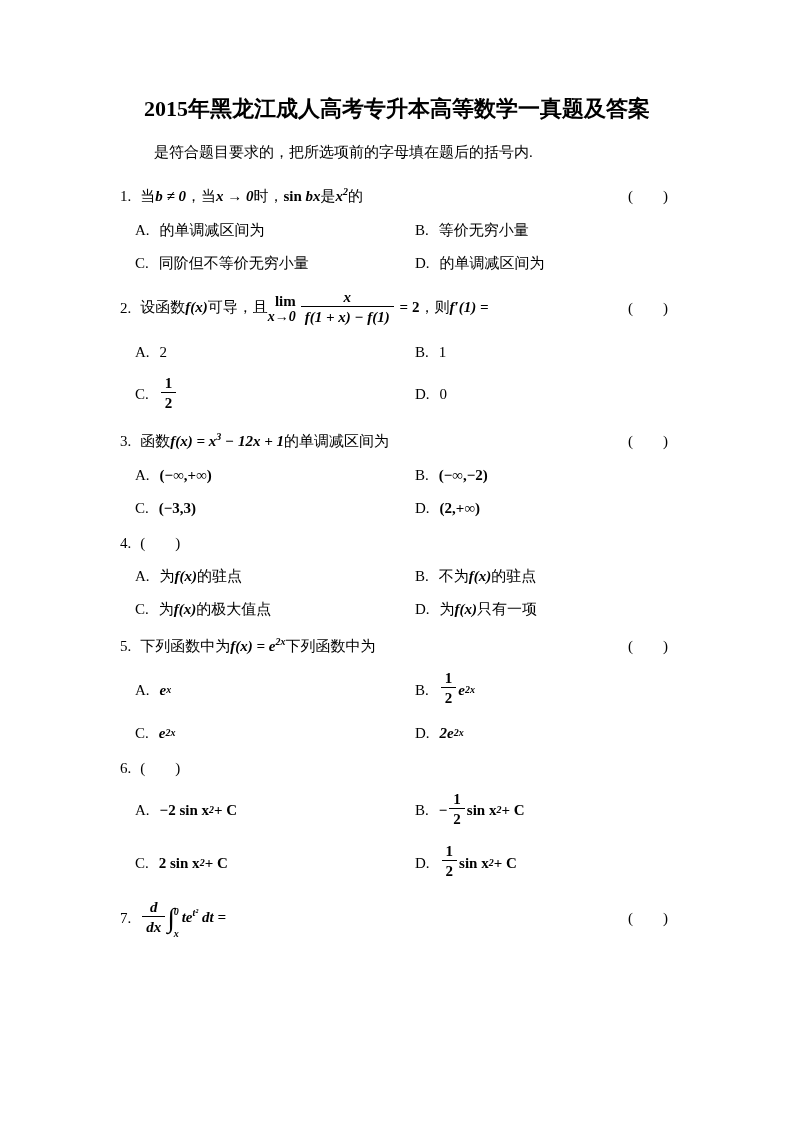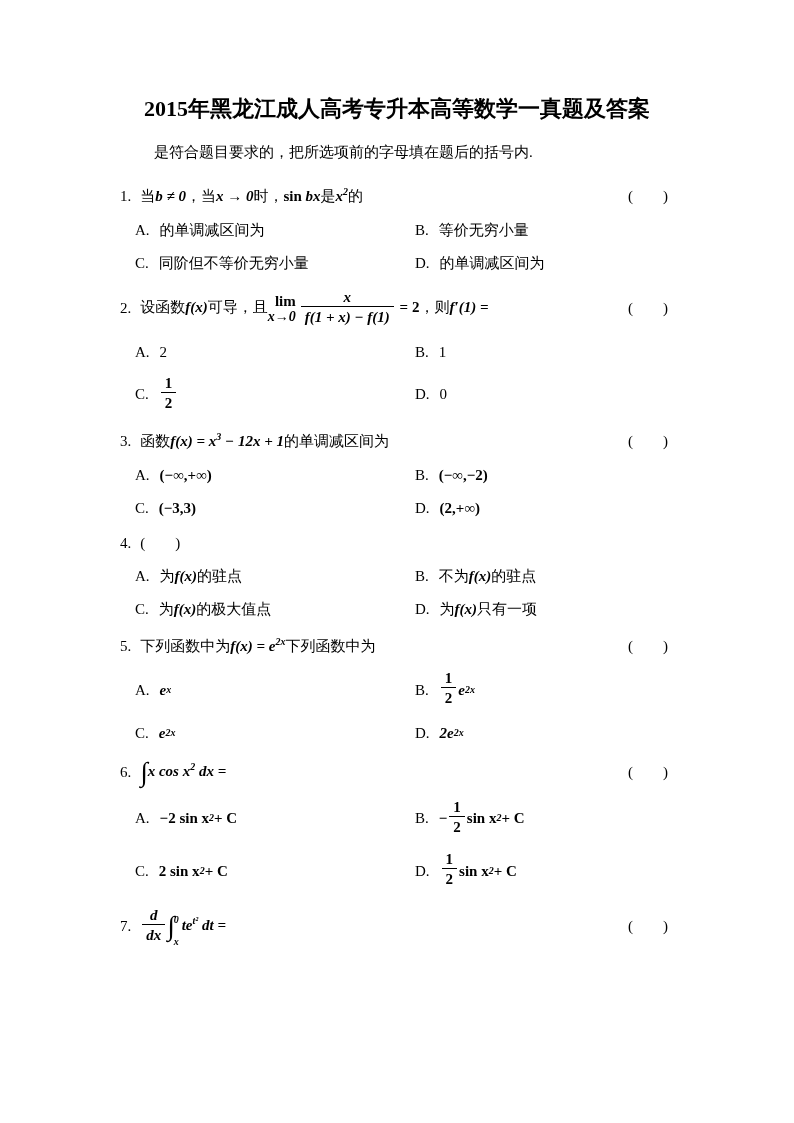--- a/index.html
+++ b/index.html
@@ -212,23 +212,20 @@
           <span class="olabel">D.</span>
           <span class="m">2e</span>
           <span class="sup">2x</span>
         </div>
     </div>
   </div>
 
   <div class="question">
     <div class="qrow">
       <span class="qno">6.</span>
-      <span class="stem">
-        <span class="bigint">∫</span><span class="m">x cos x</span><span class="sup">2</span><span class="m"> dx =</span>
-      </span>
       <span class="bracket">(　　)</span>
     </div>
     <div class="opts">
       <div class="opt">
           <span class="olabel">A.</span>
           <span class="mb">−2 sin x</span>
           <span class="sup">2</span>
           <span class="mb"> + C</span>
         </div>
       <div class="opt">

